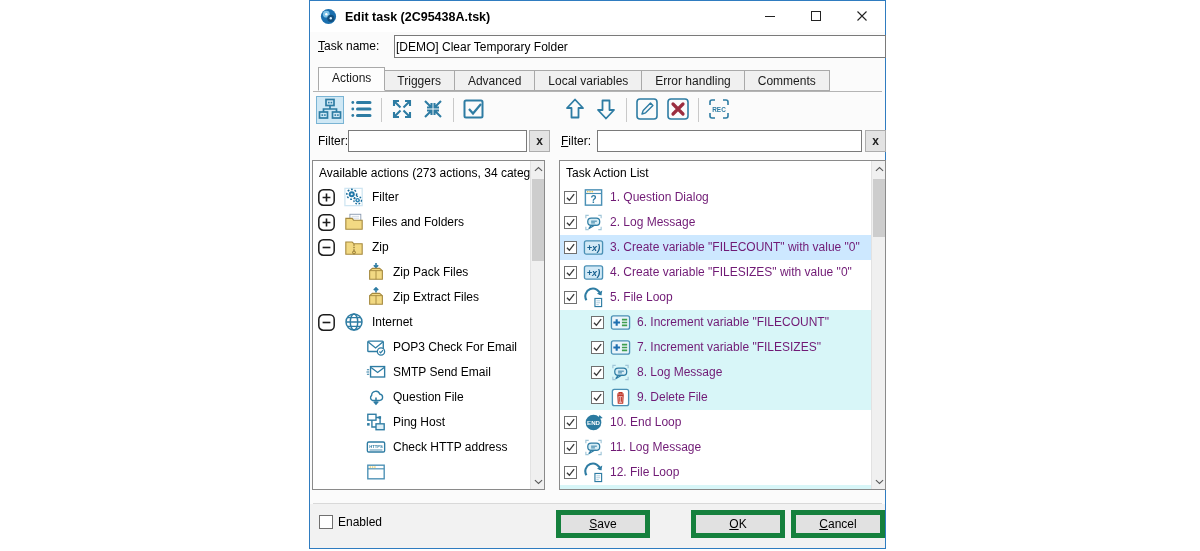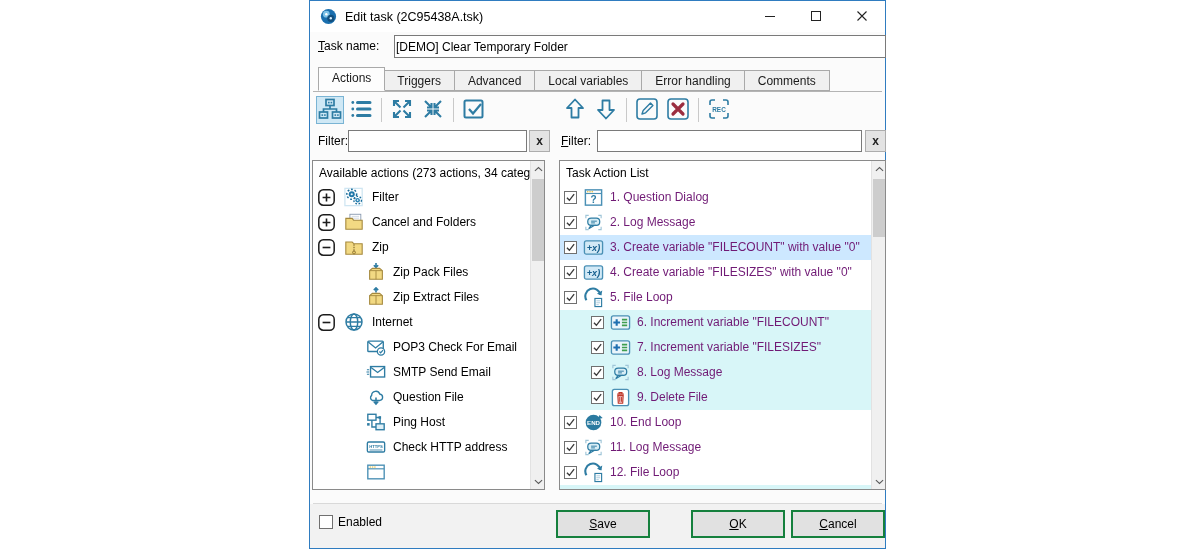--- a/index.html
+++ b/index.html
@@ -3,21 +3,21 @@
 <meta charset="utf-8">
 <style>
   *{box-sizing:border-box;margin:0;padding:0}
   html,body{width:1200px;height:551px;background:#ffffff;font-family:"Liberation Sans",sans-serif;overflow:hidden}
   body{position:relative}
   .dialog{position:absolute;left:309px;top:0;width:577px;height:549px;background:#fbfbfb;border:1px solid #2f7cc0}
 
   
   .titlebar{position:absolute;left:0;top:0;right:0;height:31px;background:#ffffff;display:flex;align-items:center;padding-left:10px}
   .titlebar .logo{width:17px;height:17px;display:inline-flex}
-  .title-text{font-size:12.5px;color:#000;margin-left:8px;font-weight:normal}
+  .title-text{font-size:12.5px;color:#000;margin-left:8px;font-weight:bold}
   .win-controls{position:absolute;right:0;top:0;height:31px;display:flex}
   .win-btn{width:46px;height:31px;display:flex;align-items:center;justify-content:center;background:transparent}
 
   
   .taskname-row{position:absolute;left:0;top:32px;right:0;height:28px}
   .field-label{position:absolute;left:8px;top:6px;font-size:12px;color:#000}
   .mn::first-letter{text-decoration:underline}
   .taskname-input{position:absolute;left:84px;top:2px;width:492px;height:23px;border:1px solid #7a7a7a;background:#fff;font-size:12px;padding:0 1px;font-family:"Liberation Sans",sans-serif}
 
   
@@ -79,21 +79,21 @@
   .scroll-arrow{position:absolute;left:0;width:14px;height:15px;display:flex;align-items:center;justify-content:center}
   .scroll-arrow.up{top:0}
   .scroll-arrow.down{bottom:0}
   .scroll-thumb{position:absolute;left:1px;width:12px;background:#cdcdcd}
 
   
   .footline{position:absolute;left:3px;right:3px;top:502px;border-top:1px solid #d9d9d9}
   .footer{position:absolute;left:0;right:0;top:503px;bottom:0;background:#f2f2f2}
   .enabled-box{position:absolute;left:9px;top:11px;width:14px;height:14px;border:1px solid #707070;background:#fff}
   .enabled-label{position:absolute;left:28px;top:11px;font-size:12px;color:#000}
-  .btn{position:absolute;top:6px;height:28px;width:94px;background:#e1e1e1;border:2px solid #15803d;font-size:12px;color:#000;display:flex;align-items:center;justify-content:center;font-family:"Liberation Sans",sans-serif}
+  .btn{position:absolute;top:6px;height:28px;width:94px;background:#e1e1e1;border:5px solid #15803d;font-size:12px;color:#000;display:flex;align-items:center;justify-content:center;font-family:"Liberation Sans",sans-serif}
   .btn span{display:inline-block}
   .btn span::first-letter{text-decoration:underline}
 </style>
 </head>
 <body>
 
 <div class="dialog">
 
   <div class="titlebar">
     <span class="logo">
@@ -271,21 +271,21 @@
               <path d="M8.5 4.6v7.8M4.6 8.5h7.8" stroke="#1c1c1c" stroke-width="1.6" fill="none"></path>
             </svg>
           </span>
           <span class="tree-icon">
             <svg viewBox="0 0 22 22">
               <rect x="6.5" y="2.5" width="12" height="9" fill="#fff" stroke="#8a9ab0" stroke-width="1"></rect>
               <path d="M8.5 4.8h8M8.5 6.8h8" stroke="#c3cdd8" stroke-width="0.8"></path>
               <path d="M2 7h7l1.5 2H20v10H2z" fill="#f2d983" stroke="#a5893e" stroke-width="1.2"></path>
             </svg>
           </span>
-          <span class="tree-label">Cancel and Folders</span>
+          <span class="tree-label">Files and Folders</span>
         </div>
         <div class="tree-row cat">
           <span class="expander">
             <svg viewBox="0 0 17 17">
               <rect x="0.8" y="0.8" width="15.4" height="15.4" rx="4.5" fill="#fff" stroke="#1c1c1c" stroke-width="1.5"></rect>
               <path d="M4.6 8.5h7.8" stroke="#1c1c1c" stroke-width="1.6" fill="none"></path>
             </svg>
           </span>
           <span class="tree-icon">
             <svg viewBox="0 0 22 22">

